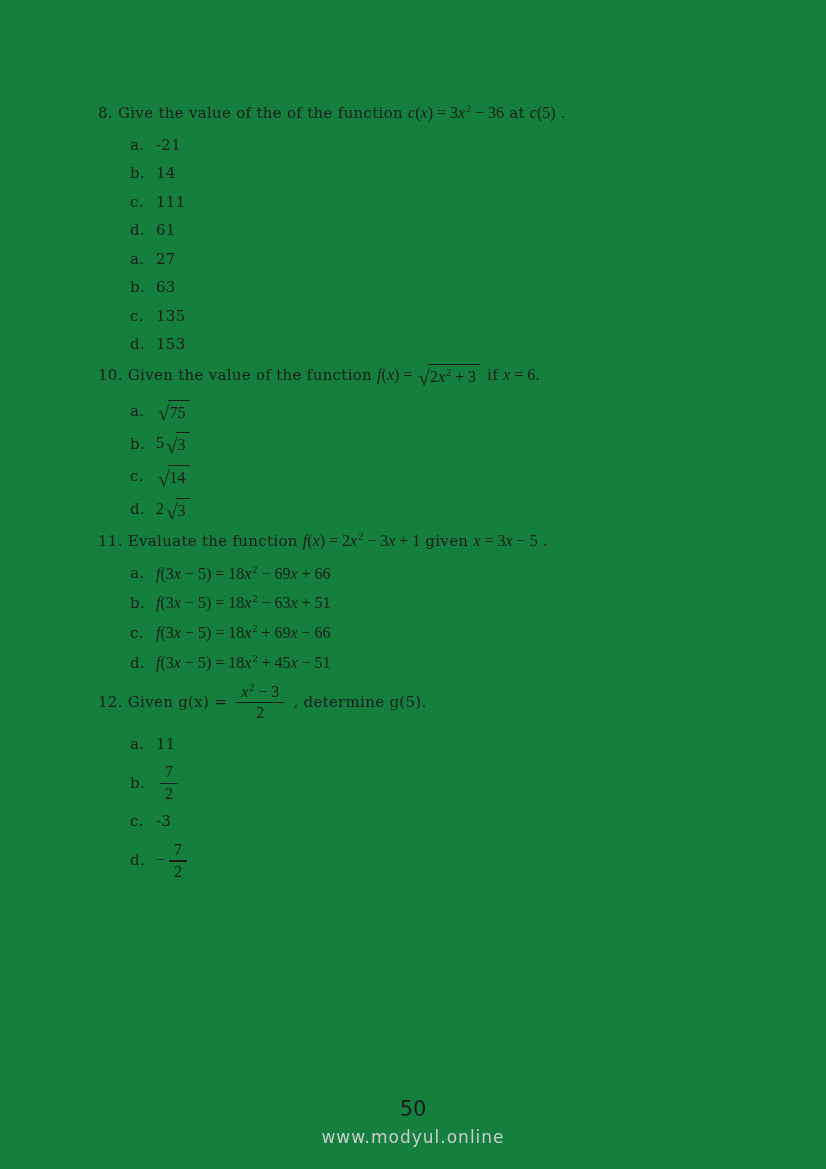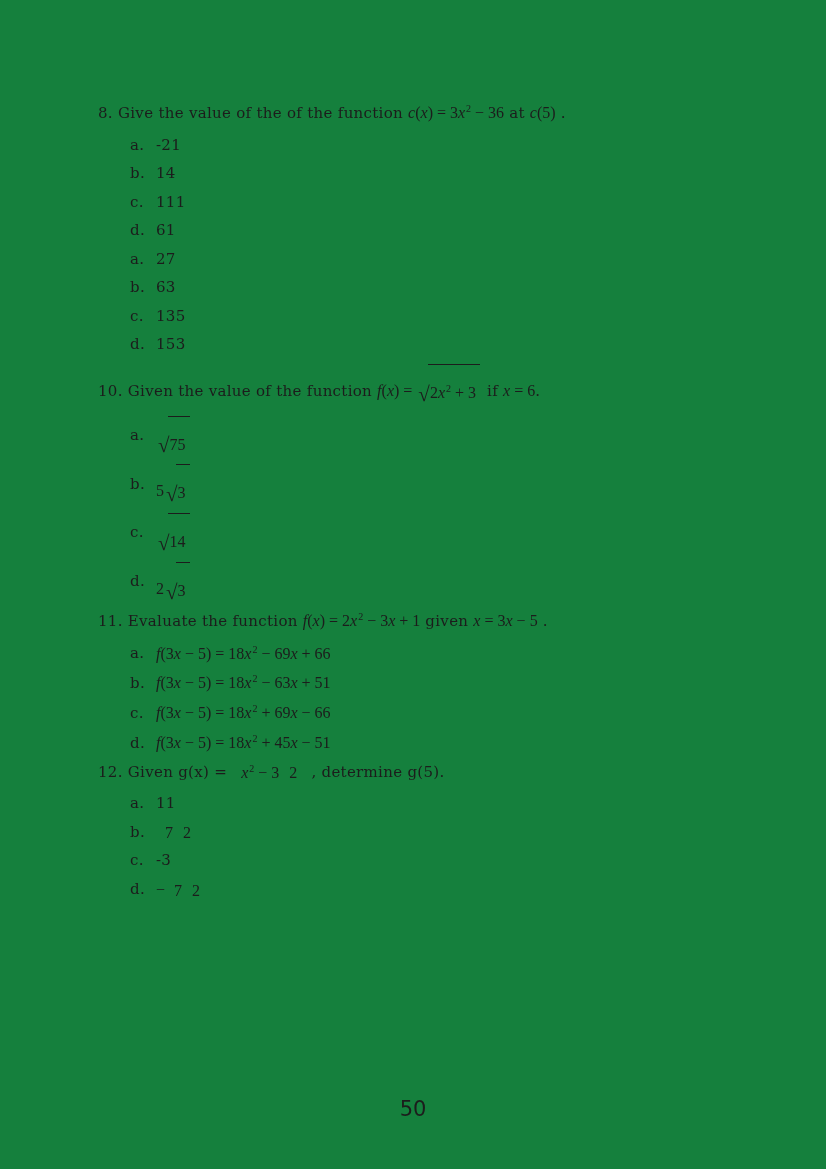--- a/index.html
+++ b/index.html
@@ -55,28 +55,28 @@
   .rad {
     font-family: "Liberation Serif", serif;
     font-size: 21px;
     line-height: 1;
     align-self: flex-end;
     position: relative;
     top: 1px;
   }
   .radicand {
     border-top: 1.4px solid #1c1c1c;
-    padding: 18px 4px 0 2px;
+    padding: 2px 4px 0 2px;
     margin-left: -2px;
     white-space: nowrap;
   }
   
   .frac {
     display: inline-flex;
-    flex-direction: row;
+    flex-direction: column;
     align-items: center;
     vertical-align: middle;
     margin: 0 4px;
     text-align: center;
   }
   .frac .num, .frac .den { line-height: 1.15; padding: 0 5px; white-space: nowrap; }
   .frac .frac-line { align-self: stretch; height: 1.3px; background: #1c1c1c; margin: 1px 0; }
 
   
   .page-number {
@@ -232,13 +232,14 @@
             <span class="opt-content"><span class="mn">−</span><span class="frac">
                 <span class="num"><span class="mn">7</span></span>
                 <span class="frac-line"></span>
                 <span class="den"><span class="mn">2</span></span>
               </span></span>
           </div>
         </div>
       </div>
     </div>
   <div class="page-number">50</div>
+  <div class="footer-url">www.modyul.online</div>
 </div>
 
 </body></html>

